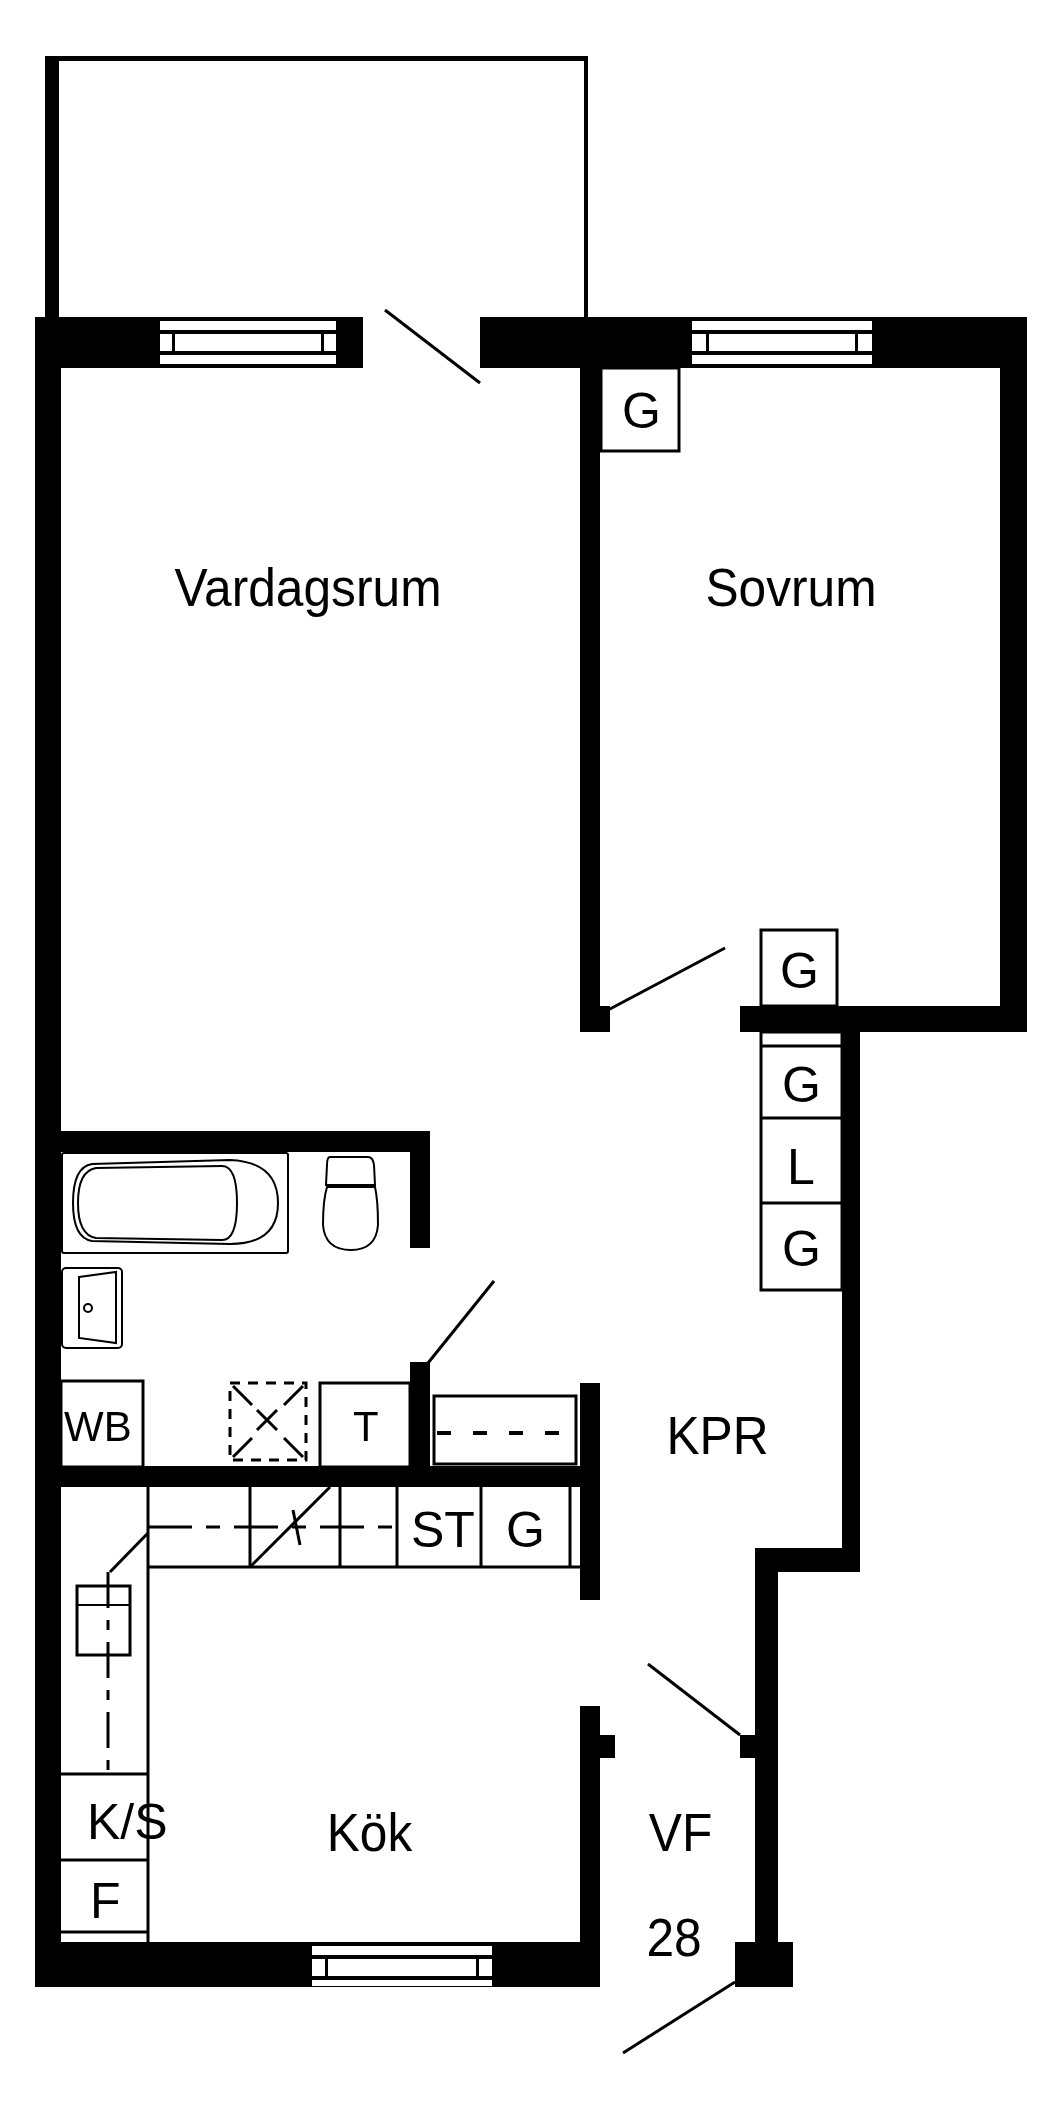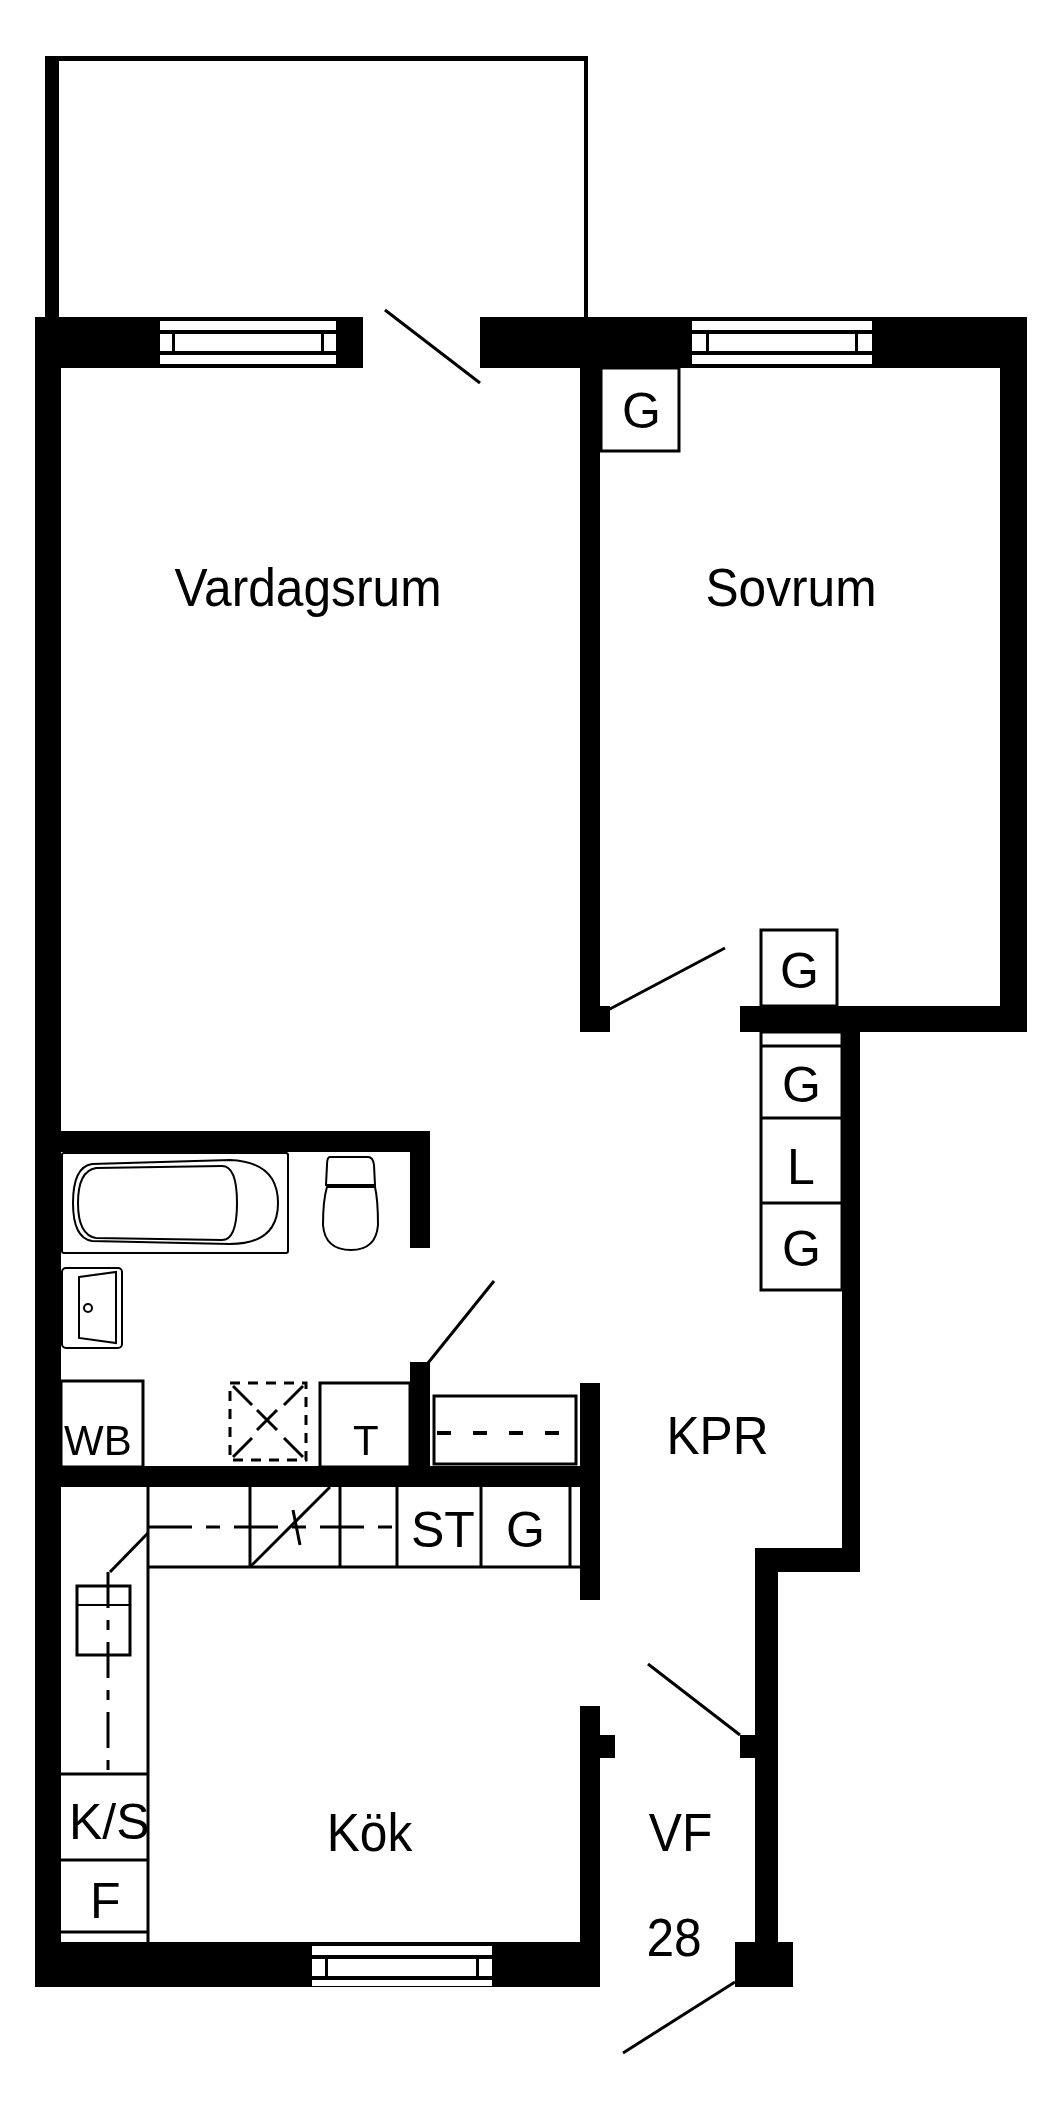--- a/index.html
+++ b/index.html
@@ -11,21 +11,21 @@
   .lbl {
     position: absolute;
     font-family: "Liberation Sans", sans-serif;
     color: #000000;
     white-space: nowrap;
     line-height: 1;
     transform-origin: center center;
   }
   .room { font-size: 54px; transform: scaleX(0.92); }
   .box  { font-size: 50px; }
-  .small { font-size: 42px; margin-top: 14px; }
+  .small { font-size: 42px; }
 </style>
 </head>
 <body>
 
 <svg id="plan" viewBox="0 0 1063 2112" xmlns="http://www.w3.org/2000/svg">
 
   <g>
     <rect class="wall" x="45" y="56" width="14" height="320"></rect>
     <rect class="wall" x="45" y="56" width="543" height="5"></rect>
     <rect class="wall" x="584" y="56" width="4" height="320"></rect>
@@ -174,14 +174,14 @@
 
 <div class="lbl box" style="left:622px; top:386px;">G</div>
 <div class="lbl box" style="left:780px; top:946px;">G</div>
 <div class="lbl box" style="left:782px; top:1060px;">G</div>
 <div class="lbl box" style="left:787px; top:1142px;">L</div>
 <div class="lbl box" style="left:782px; top:1224px;">G</div>
 <div class="lbl small" style="left:64px; top:1406px;">WB</div>
 <div class="lbl small" style="left:353px; top:1406px;">T</div>
 <div class="lbl box" style="left:411px; top:1505px;">ST</div>
 <div class="lbl box" style="left:506px; top:1505px;">G</div>
-<div class="lbl box" style="left:62px; top:1797px;padding-left:7px;">K/S</div>
+<div class="lbl box" style="left:80px; top:1797px;padding-left:7px;">K/S</div>
 <div class="lbl box" style="left:90px; top:1876px;">F</div>
 
 </body></html>

